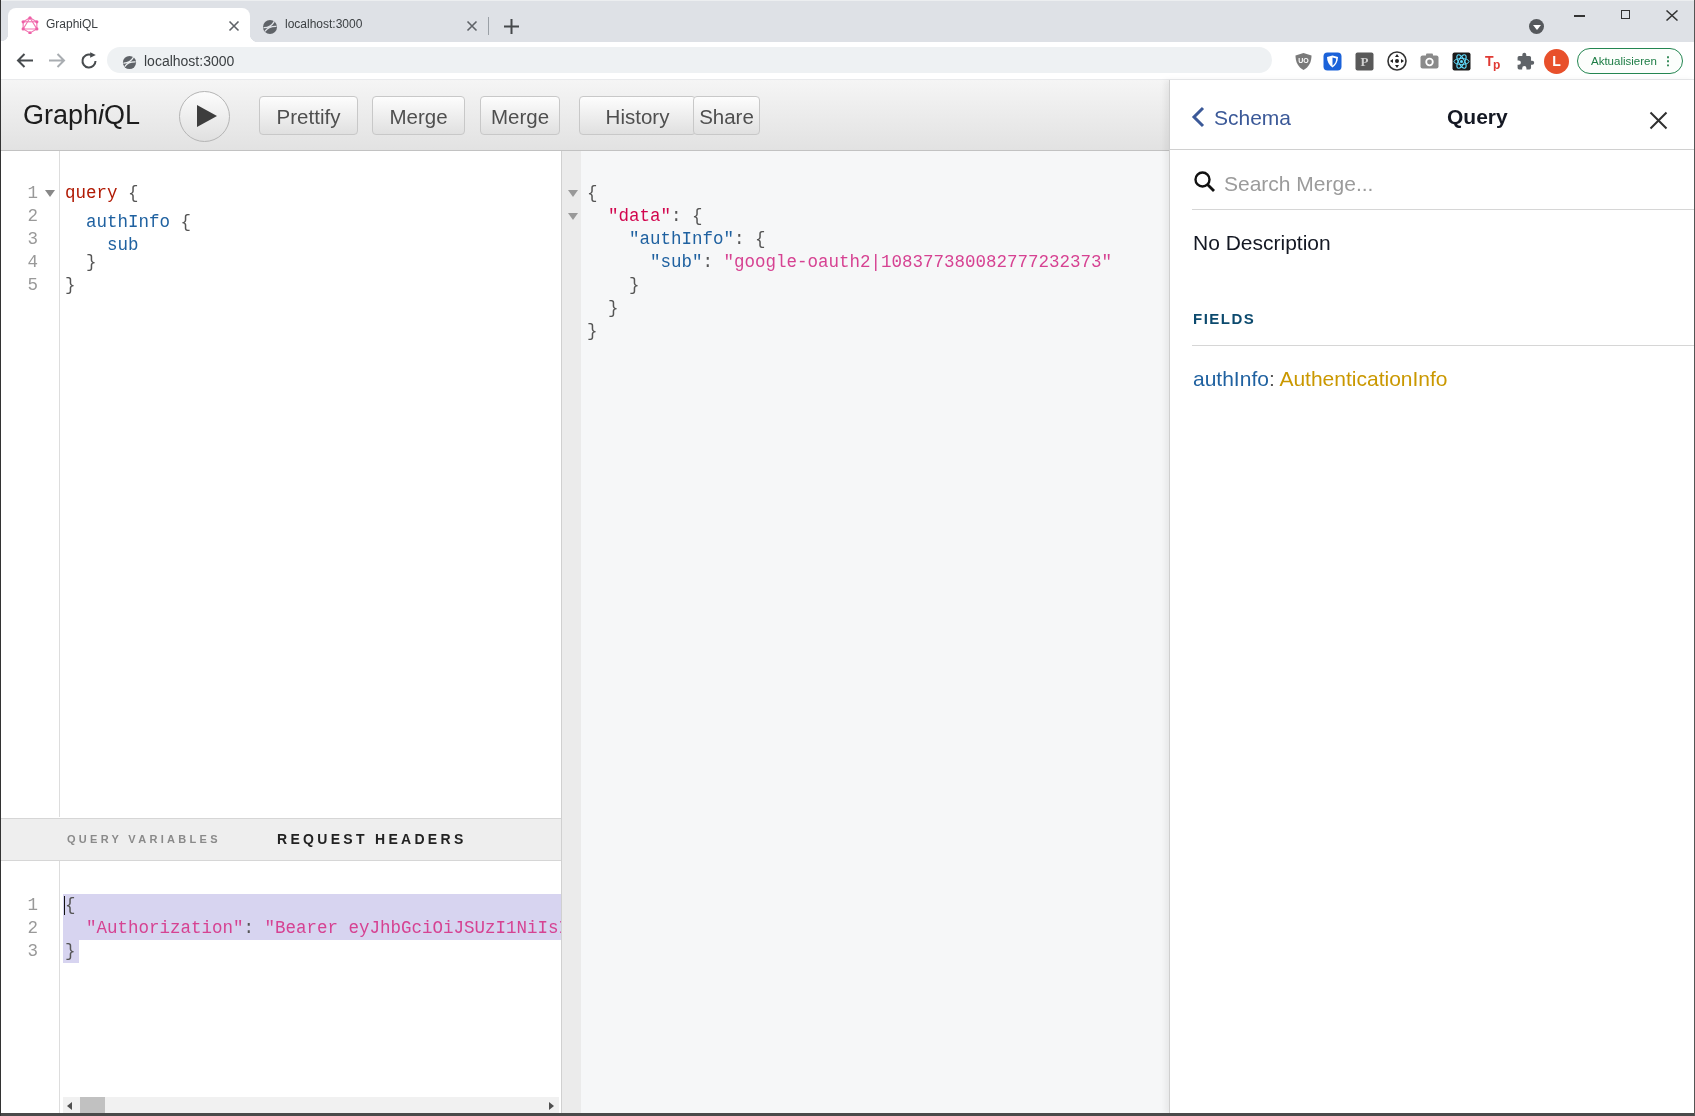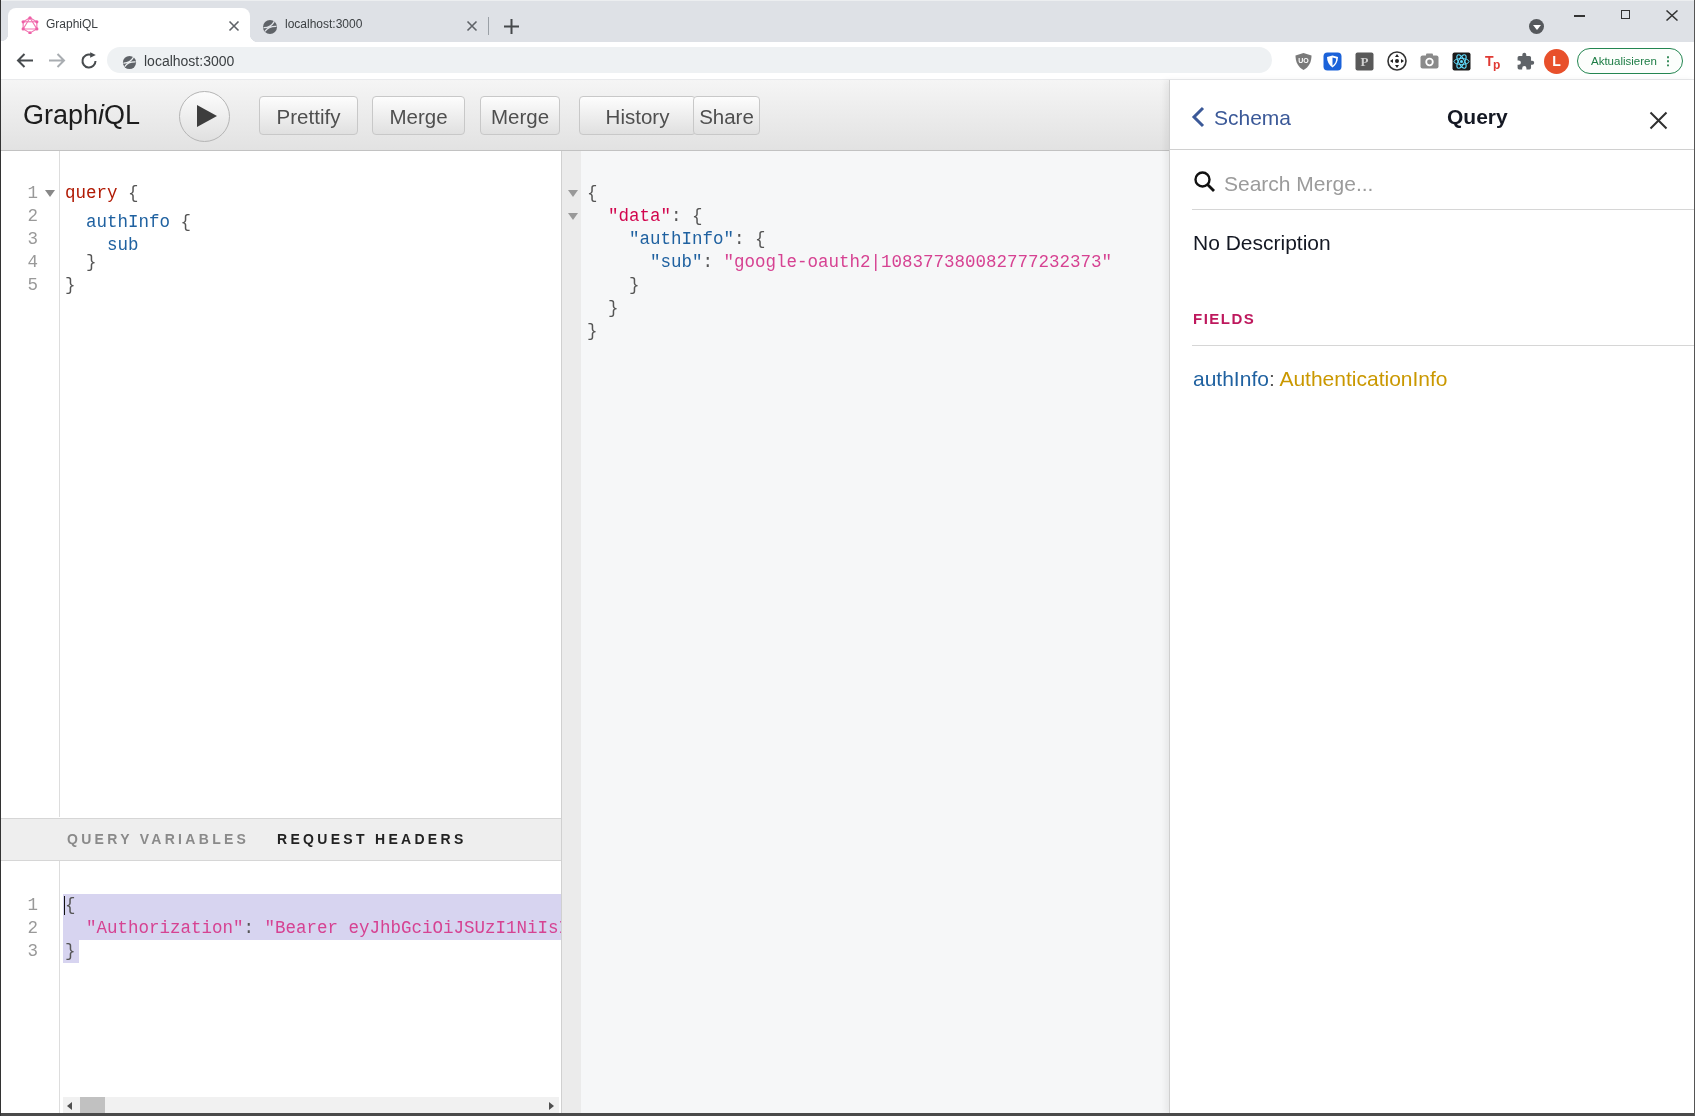--- a/index.html
+++ b/index.html
@@ -159,21 +159,21 @@
     <div class="lnum mono" style="left:0;top:123px;">5</div>
     <div class="abs" style="left:44px;top:39px;width:0;height:0;border-left:5px solid transparent;border-right:5px solid transparent;border-top:7px solid #888;"></div>
     <div class="cline mono" style="left:64px;top:31px;"><span style="color:#B11A04">query</span><span style="color:#555"> {</span></div>
     <div class="cline mono" style="left:64px;top:60px;"><span style="color:#555">  </span><span style="color:#1F61A0">authInfo</span><span style="color:#555"> {</span></div>
     <div class="cline mono" style="left:64px;top:83px;"><span style="color:#1F61A0">    sub</span></div>
     <div class="cline mono" style="left:64px;top:100px;"><span style="color:#555">  }</span></div>
     <div class="cline mono" style="left:64px;top:123px;"><span style="color:#555">}</span></div>
   </div>
 
   <div class="abs" id="vtabs" style="left:0;top:818px;width:560px;height:43px;background:#eee;border-top:1px solid #d6d6d6;border-bottom:1px solid #d6d6d6;box-sizing:border-box;">
-    <span style="position:absolute;left:66px;top:0;line-height:41px;font-size:14px;font-weight:bold;letter-spacing:3.3px;color:#8a8a8a;">QUERY VARIABLES</span>
+    <span style="position:absolute;left:66px;top:0;line-height:41px;font-size:11px;font-weight:bold;letter-spacing:3.3px;color:#8a8a8a;">QUERY VARIABLES</span>
     <span style="position:absolute;left:276px;top:0;line-height:41px;font-size:14px;font-weight:bold;letter-spacing:3.3px;color:#222;">REQUEST HEADERS</span>
   </div>
 
   <div class="abs" id="vpane" style="left:0;top:861px;width:560px;height:253px;background:#fff;overflow:hidden;">
     <div class="abs" style="left:58px;top:0;width:1px;height:253px;background:#ddd;"></div>
     <div class="abs" style="left:62px;top:33px;width:498px;height:23px;background:#d7d4f0;"></div>
     <div class="abs" style="left:62px;top:56px;width:498px;height:23px;background:#d7d4f0;"></div>
     <div class="abs" style="left:62px;top:79px;width:16px;height:23px;background:#d7d4f0;"></div>
     <div class="lnum mono" style="left:0;top:33px;">1</div>
     <div class="lnum mono" style="left:0;top:56px;">2</div>
@@ -218,19 +218,19 @@
     <svg class="abs" style="left:479px;top:31px;" width="19" height="19" viewBox="0 0 19 19">
       <path d="M1.5 1.5 L17.5 17.5 M17.5 1.5 L1.5 17.5" stroke="#2f2f2f" stroke-width="2"></path>
     </svg>
     <svg class="abs" style="left:23px;top:90px;" width="23" height="23" viewBox="0 0 23 23">
       <circle cx="9.5" cy="9.5" r="7" stroke="#111" stroke-width="2.4" fill="none"></circle>
       <path d="M14.5 14.5 L21 21" stroke="#111" stroke-width="2.8"></path>
     </svg>
     <div class="abs" style="left:54px;top:92px;font-size:21px;color:#9b9b9b;">Search Merge...</div>
     <div class="abs" style="left:22px;top:129px;width:504px;height:1px;background:#d6d6d6;"></div>
     <div class="abs" style="left:23px;top:151px;font-size:21px;color:#141823;">No Description</div>
-    <div class="abs" style="left:23px;top:230px;font-size:15px;font-weight:bold;letter-spacing:1.5px;color:#be185d;">FIELDS</div>
+    <div class="abs" style="left:23px;top:230px;font-size:15px;font-weight:bold;letter-spacing:1.5px;color:#0c4a6e;">FIELDS</div>
     <div class="abs" style="left:22px;top:265px;width:504px;height:1px;background:#d6d6d6;"></div>
     <div class="abs" style="left:23px;top:287px;font-size:21px;"><span style="color:#1F61A0">authInfo</span><span style="color:#555">: </span><span style="color:#CA9800">AuthenticationInfo</span></div>
   </div>
 
   <div class="abs" style="left:0;top:1113px;width:1695px;height:3px;background:#4a4a4a;"></div>
 </div>
 
 </body></html>

